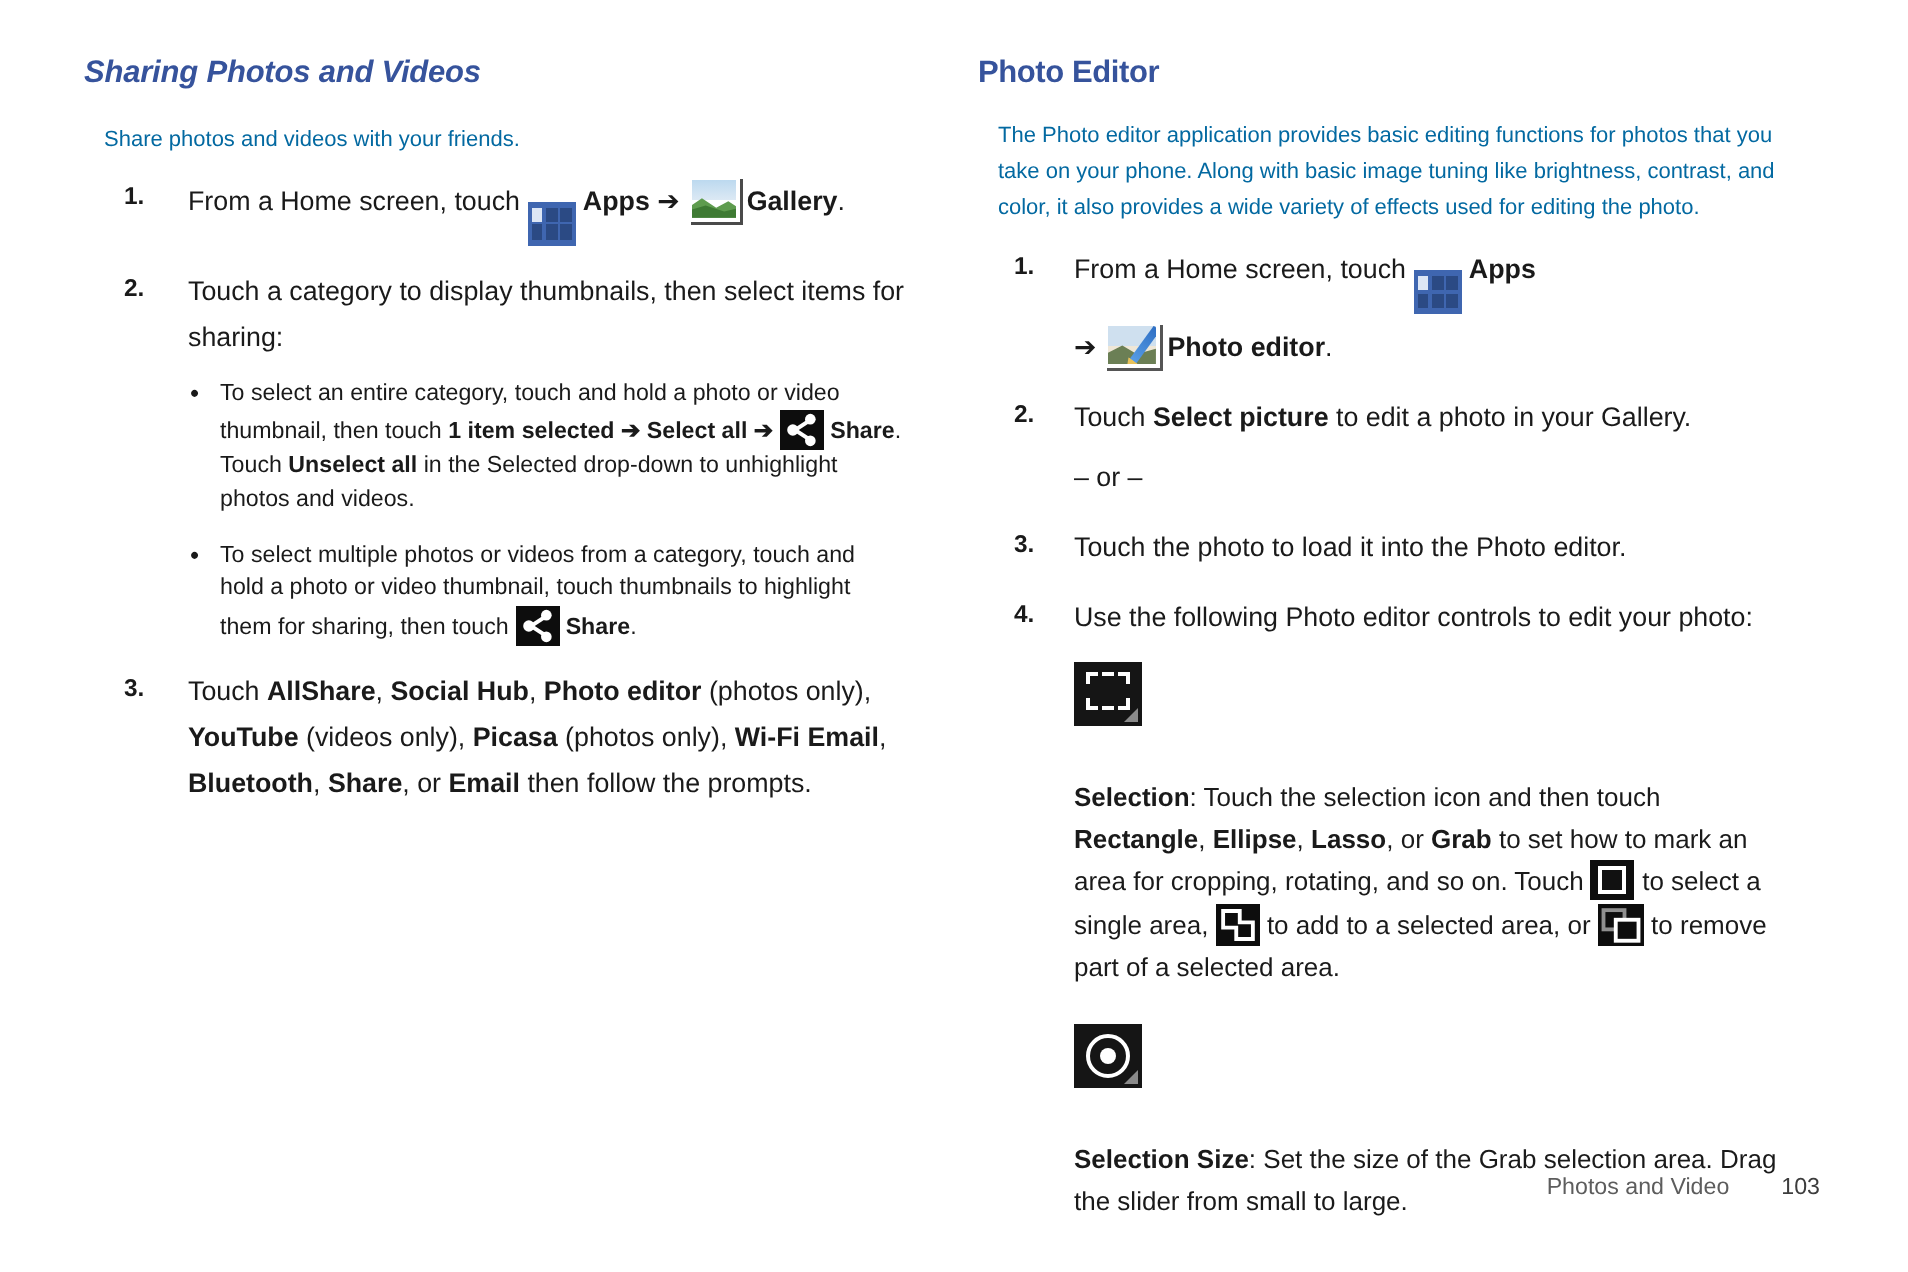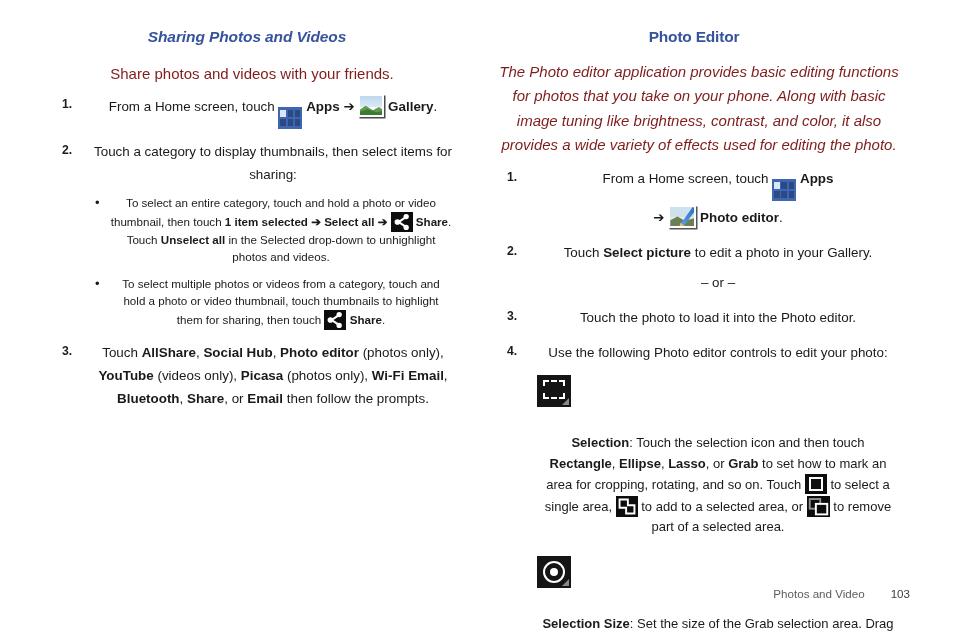--- a/index.html
+++ b/index.html
@@ -17,48 +17,47 @@
   .page {
     position: relative;
     width: 954px;
     height: 636px;
     padding: 0;
   }
   .col {
     position: absolute;
     top: 28px;
     width: 410px;
-    text-align: center;
   }
   .col-left { left: 42px; }
   .col-right { left: 489px; }
 
   h2.section-head {
     font-size: 15.5px;
     font-weight: bold;
     font-style: italic;
     color: #36539c;
     margin: 0 0 16px 0;
     letter-spacing: -0.1px;
   }
   h2.section-head.upright {
     font-style: normal;
     color: #36539c;
     letter-spacing: -0.2px;
     margin-bottom: 14px;
   }
 
   p.body {
-    font-size: 15px;
+    font-size: 11px;
     line-height: 1.62;
     margin: 0 0 8px 0;
-    color: #7f1d1d;
+    color: #0369a1;
   }
   p.intro { margin-left: 10px; }
-  .rightcol p.intro { margin-bottom: 10px; font-style: italic; }
+  .rightcol p.intro { margin-bottom: 10px; }
 
   ol.steps {
     list-style: none;
     margin: 0;
     padding: 0;
   }
   ol.steps > li {
     position: relative;
     padding-left: 52px;
     margin-bottom: 11px;

